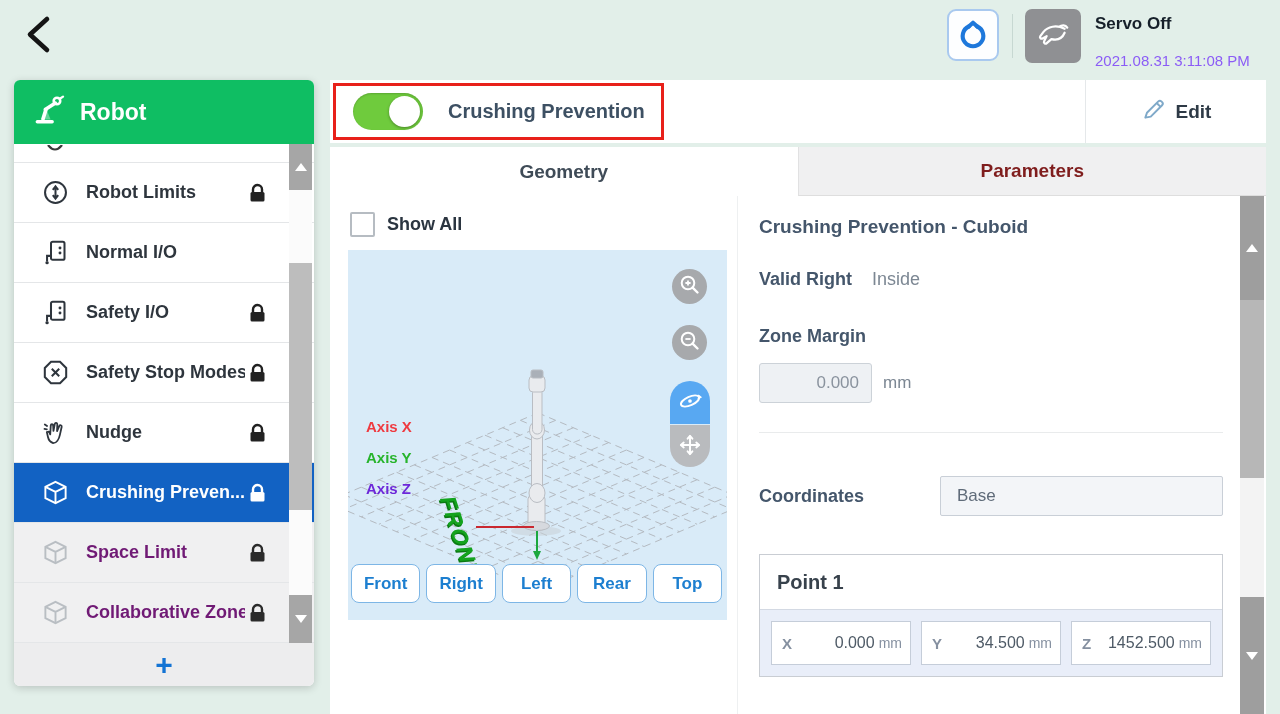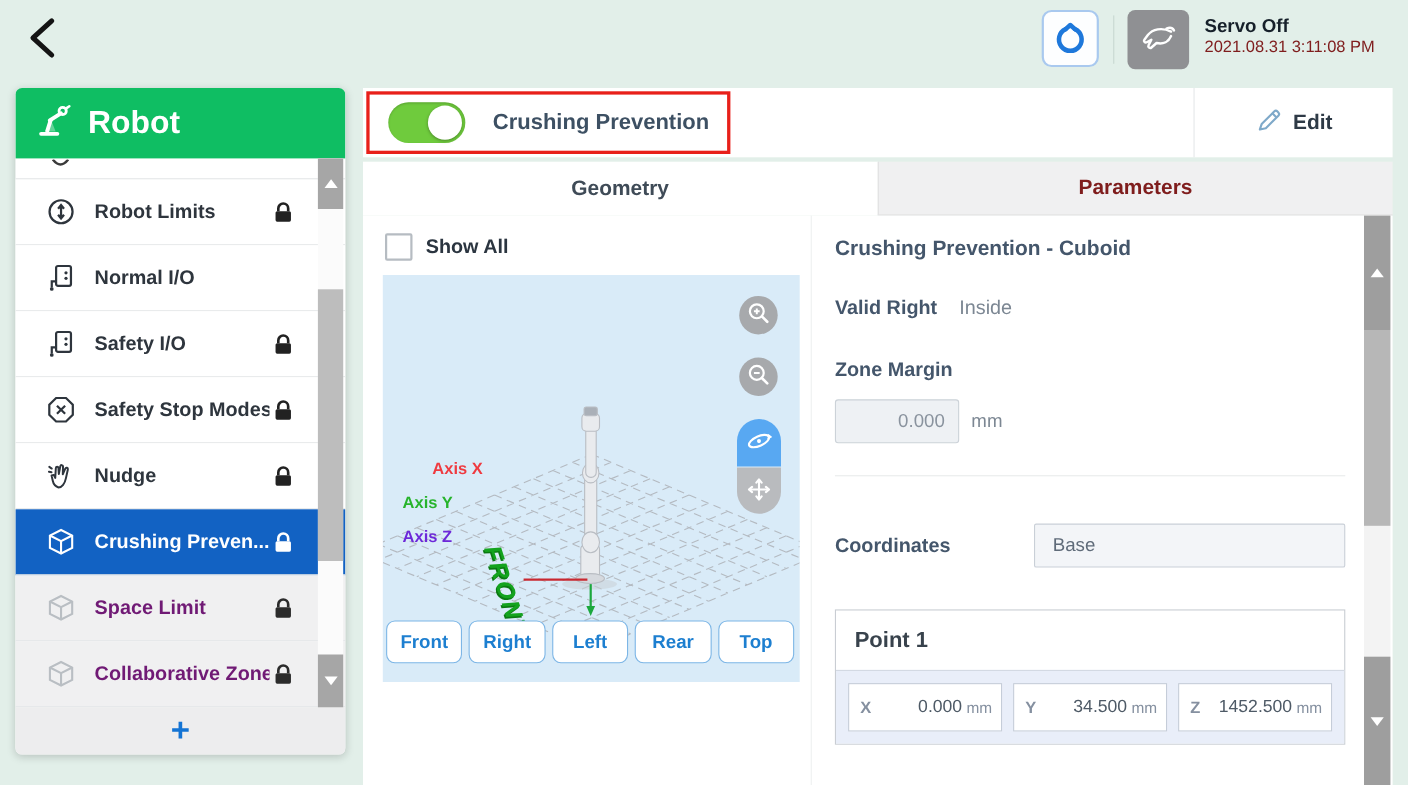--- a/index.html
+++ b/index.html
@@ -6,26 +6,26 @@
   body { font-family:"Liberation Sans", sans-serif; }
   .screen{position:relative;width:1280px;height:714px;background:#e2efe9;overflow:hidden;}
 
   
   .back-btn{position:absolute;left:14px;top:10px;width:48px;height:50px;background:none;border:none;display:flex;align-items:center;justify-content:center;cursor:pointer;}
   .mode-btn{position:absolute;left:947px;top:9px;width:52px;height:52px;background:#fdfeff;border:2px solid #a9c9ef;border-radius:9px;display:flex;align-items:center;justify-content:center;cursor:pointer;}
   .top-divider{position:absolute;left:1012px;top:14px;width:1px;height:44px;background:#c7d8d2;}
   .servo-box{position:absolute;left:1025px;top:9px;width:56px;height:54px;background:#8f9093;border-radius:7px;display:flex;align-items:center;justify-content:center;}
   .servo-text{position:absolute;left:1095px;top:14px;}
   .servo-status{font-weight:bold;font-size:17px;color:#16202a;}
-  .servo-time{font-size:15px;color:#7f1d1d;margin-top:0;}
+  .servo-time{font-size:15px;color:#8b5cf6;margin-top:18px;}
 
   
   .sidebar{position:absolute;left:14px;top:80px;width:300px;height:606px;background:#fff;border-radius:6px;box-shadow:0 2px 8px rgba(0,0,0,.18);overflow:hidden;}
   .sb-header{height:64px;background:#0fbe63;display:flex;align-items:center;gap:14px;padding-left:18px;}
-  .sb-title{color:#fff;font-size:29px;font-weight:bold;}
+  .sb-title{color:#fff;font-size:23px;font-weight:bold;}
   .sb-list{position:relative;height:499px;}
   .sb-sliver{height:19px;border-bottom:1px solid #e4e6e8;position:relative;overflow:hidden;}
   .sb-sliver svg{position:absolute;left:30px;top:1px;}
   .sb-item{height:60px;border-bottom:1px solid #e4e6e8;display:flex;align-items:center;padding:0 48px 0 28px;background:#fff;cursor:pointer;}
   .sb-icon{width:27px;height:27px;color:#2e353d;margin-right:17px;flex:none;}
   .sb-label{font-size:18px;font-weight:bold;color:#2e353d;white-space:nowrap;overflow:hidden;flex:1;}
   .sb-lock{color:#222;flex:none;margin-left:4px;height:20px;}
   .sb-item.selected{background:#1262c3;}
   .sb-item.selected .sb-label,.sb-item.selected .sb-icon,.sb-item.selected .sb-lock{color:#fff;}
   .sb-item.disabled{background:#f0f0f1;}
@@ -60,21 +60,21 @@
   
   .content{position:absolute;left:330px;top:196px;width:936px;height:518px;background:#fff;}
   .geo{position:absolute;left:0;top:0;width:407px;height:518px;}
   .showall{position:absolute;left:20px;top:16px;display:flex;align-items:center;gap:12px;cursor:pointer;}
   .checkbox{width:25px;height:25px;background:#fff;border:2px solid #b6bcc2;border-radius:2px;}
   .showall-label{font-size:18px;font-weight:bold;color:#2b3540;}
   .viewport{position:absolute;left:18px;top:54px;width:379px;height:370px;background:#d9ebf8;overflow:hidden;}
   .scene{position:absolute;left:0;top:0;}
   .front-text{position:absolute;left:112px;top:246px;transform:rotate(72deg) skewX(-14deg);transform-origin:0 0;font-size:22px;font-weight:bold;color:#14a31e;letter-spacing:2px;text-shadow:1.5px 1.5px 0 #0b7a12;}
   .axis-label{position:absolute;left:18px;font-size:15px;font-weight:bold;}
-  .ax{top:168px;color:#ef3a40;margin-left:27px;}
+  .ax{top:168px;color:#ef3a40;}
   .ay{top:199px;color:#27b42c;}
   .az{top:230px;color:#6d28d9;}
   .vbtn-circle{position:absolute;left:324px;width:35px;height:35px;border-radius:50%;background:#a7a9ac;border:none;display:flex;align-items:center;justify-content:center;cursor:pointer;}
   .zin{top:19px;}
   .zout{top:75px;}
   .pill{position:absolute;left:322px;top:131px;width:40px;}
   .pill-rotate{width:40px;height:43px;background:#58a8f2;border:none;border-radius:20px 20px 0 0;display:flex;align-items:center;justify-content:center;cursor:pointer;}
   .pill-pan{width:40px;height:42px;background:#b9bbbe;border:none;border-radius:0 0 20px 20px;display:flex;align-items:center;justify-content:center;margin-top:1px;cursor:pointer;}
   .viewbtns{position:absolute;left:3px;right:5px;bottom:17px;display:flex;gap:6px;}
   .viewbtn{flex:1;height:39px;background:#fff;border:1.5px solid #7db6e6;border-radius:8px;font-family:inherit;font-size:17px;font-weight:bold;color:#1d7fd0;cursor:pointer;}

